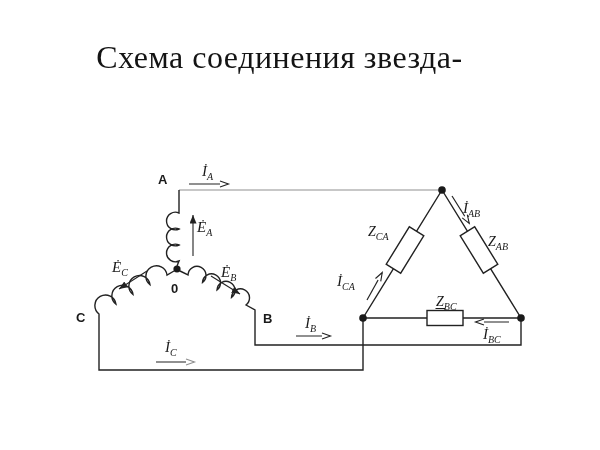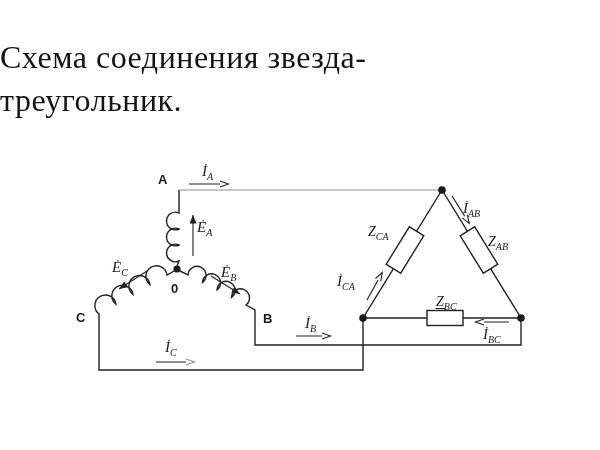--- a/index.html
+++ b/index.html
@@ -1,19 +1,19 @@
 <!DOCTYPE html>
 <html><head>
 <meta charset="utf-8">
 <style>
   html,body{margin:0;padding:0;background:#fff;}
   body{width:600px;height:450px;position:relative;overflow:hidden;
        font-family:"Liberation Serif",serif;}
   .slide{position:absolute;inset:0;background:#ffffff;}
-  .title{position:absolute;top:36px;left:0;width:559px;text-align:left;
+  .title{position:absolute;top:36px;left:0;width:559px;text-align:center;
          font-family:"Liberation Serif",serif;font-size:32px;line-height:43px;
          color:#141414;letter-spacing:.5px;}
   svg{position:absolute;left:0;top:0;}
   .wire{fill:none;stroke:#222222;stroke-width:1.4;}
   .feeder{fill:none;stroke-width:1.2;}
   .ibox{fill:#ffffff;stroke:#222222;stroke-width:1.4;}
   .node{fill:#1a1a1a;stroke:none;}
   .cur{fill:none;stroke:#222222;stroke-width:1.2;}
   .emf{fill:none;stroke:#222222;stroke-width:1.1;}
   .lbl{font-family:"Liberation Serif",serif;font-style:italic;font-size:15px;fill:#1a1a1a;}
@@ -22,21 +22,20 @@
   .term{font-family:"Liberation Sans",sans-serif;font-size:13px;font-weight:bold;
         font-style:normal;fill:#1a1a1a;}
 </style>
 </head>
 <body>
 
 <div class="slide">
 
   <div class="title">
     <span>Схема соединения звезда-</span><br>
-    <span>треугольник.</span>
   </div>
 
   <svg width="600" height="450" viewBox="0 0 600 450">
     <defs>
       <marker id="mHollow" markerWidth="12" markerHeight="10" refX="9" refY="4" orient="auto" markerUnits="userSpaceOnUse">
         <path d="M1,1 L9.5,4 L1,7" fill="#ffffff" stroke="#222222" stroke-width="1.1"></path>
       </marker>
       <marker id="mHollowGray" markerWidth="12" markerHeight="10" refX="9" refY="4" orient="auto" markerUnits="userSpaceOnUse">
         <path d="M1,1 L9.5,4 L1,7" fill="#ffffff" stroke="#8f8f8f" stroke-width="1.1"></path>
       </marker>

